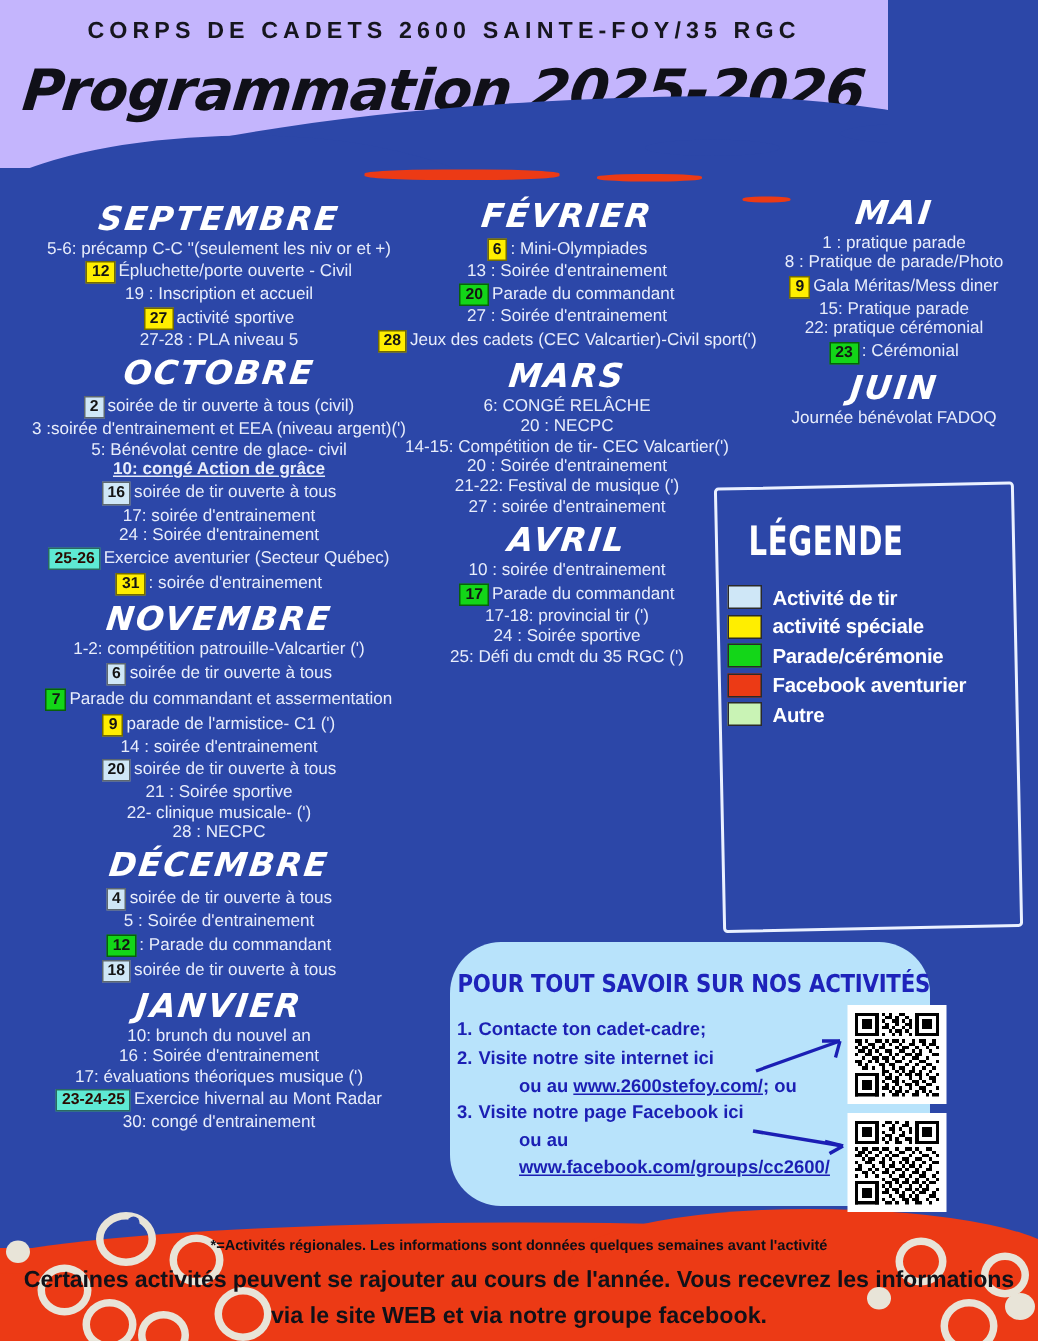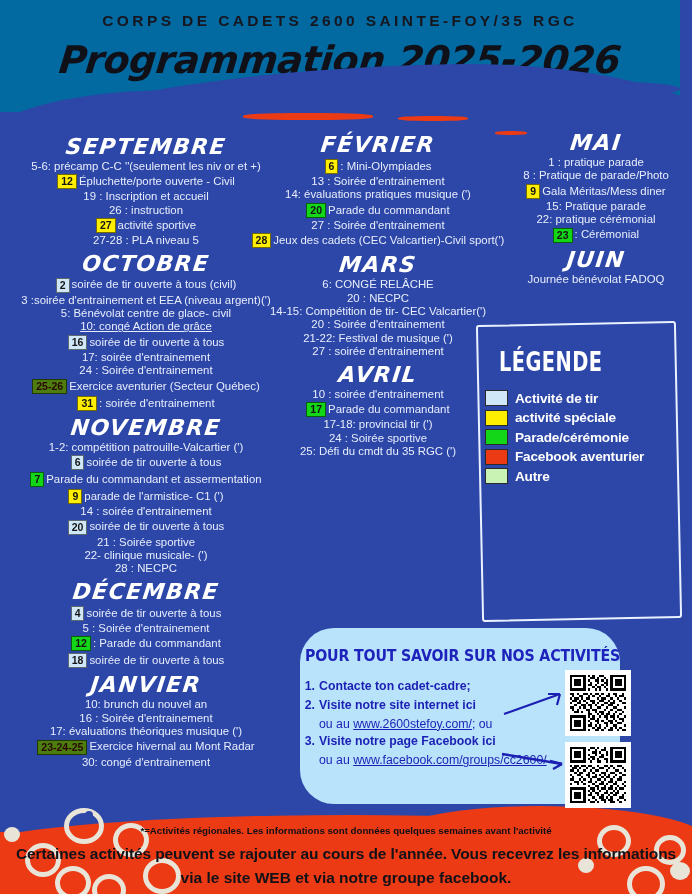--- a/index.html
+++ b/index.html
@@ -6,22 +6,22 @@
   body{
     width:692px;height:894px;overflow:hidden;position:relative;
     background:#2c47a8;
     font-family:"Liberation Sans", sans-serif;
     -webkit-font-smoothing:antialiased;
   }
   #poster{position:absolute;inset:0;width:692px;height:894px;overflow:hidden;}
 
   
   .banner{
-    position:absolute;left:0;top:0;width:680px;height:112px;
-    background:#0369a1;overflow:hidden;z-index:2;
+    position:absolute;left:0;top:0;width:592px;height:112px;
+    background:#c4b5fd;overflow:hidden;z-index:2;
   }
   .banner-wave{
     position:absolute;left:-20px;bottom:-46px;width:760px;height:92px;
     background:#2c47a8;
     border-radius:62% 38% 0 0 / 100% 100% 0 0;
     transform:rotate(-1.1deg);
   }
   .banner-wave2{
     position:absolute;left:-40px;bottom:-64px;width:420px;height:86px;
     background:#2c47a8;border-radius:55% 45% 0 0/100% 100% 0 0;
@@ -61,22 +61,22 @@
   }
   .ev .txt{display:inline-block;}
   .badge{
     display:inline-block;font-size:10.5px;font-weight:700;
     color:#141414;padding:1px 3px;margin-right:2px;line-height:1.05;
     border:1px solid rgba(0,0,0,.55);
   }
   .b-yellow{background:#ffee00;}
   .b-blue{background:#cfe7f7;}
   .b-green{background:#13d618;}
-  .b-red{background:#4d7c0f;color:#2a0a00;}
-  .ev.u .txt{text-decoration:underline;}
+  .b-red{background:#5eead4;color:#2a0a00;}
+  .ev.u .txt{text-decoration:underline;font-weight:bold;}
 
   
   .legend{
     position:absolute;left:479px;top:323px;width:196px;height:293px;
     border:2px solid #eaf1ff;border-radius:3px;
     transform:rotate(-1.2deg);z-index:3;
   }
   .legend-title{
     position:absolute;left:499px;top:346px;color:#ffffff;
     font-size:27px;font-weight:700;letter-spacing:.5px;
@@ -98,22 +98,22 @@
     font-size:16.5px;font-weight:700;letter-spacing:-.2px;
     font-family:"DejaVu Sans",sans-serif;transform:scaleX(.86);
     transform-origin:left center;z-index:5;
   }
   .info-list{position:absolute;left:300px;top:678px;width:270px;z-index:5;}
   .info-li{
     display:flex;color:#1b1fb4;font-size:12.3px;font-weight:700;
     line-height:1.45;margin-bottom:1px;
   }
   .info-num{width:15px;flex:none;text-align:right;padding-right:4px;}
-  .info-sub{color:#1b1fb4;font-size:12.3px;font-weight:400;
-    line-height:1.45;padding-left:19px;}
+  .info-sub{color:#1b1fb4;font-size:12.3px;font-weight:700;
+    line-height:1.45;padding-left:19px;margin-left:27px;}
   .info-sub a,.lnk{color:#1b1fb4;text-decoration:underline;}
 
   .qr{position:absolute;background:#ffffff;padding:5px;z-index:6;}
   #qr1{left:565px;top:670px;}
   #qr2{left:565px;top:742px;}
   .qrimg{width:56px;height:56px;display:block;}
 
   .arrow{position:absolute;z-index:6;}
   #arrow1{left:502px;top:690px;}
   #arrow2{left:500px;top:748px;}
@@ -172,23 +172,20 @@
         <span class="txt">5-6: précamp C-C ''(seulement les niv or et +)</span>
       </div>
       <div class="ev">
         <span class="badge b-yellow">12</span>
         <span class="txt">Épluchette/porte ouverte - Civil</span>
       </div>
       <div class="ev">
         <span class="txt">19 : Inscription et accueil</span>
       </div>
       <div class="ev">
-        <span class="txt">26 : instruction</span>
-      </div>
-      <div class="ev">
         <span class="badge b-yellow">27</span>
         <span class="txt">activité sportive</span>
       </div>
       <div class="ev">
         <span class="txt">27-28 : PLA niveau 5</span>
       </div>
       <div class="month">OCTOBRE</div>
       <div class="ev">
         <span class="badge b-blue">2</span>
         <span class="txt">soirée de tir ouverte à tous (civil)</span>
@@ -287,23 +284,20 @@
       </div>
     </div>
   <div class="col col2">
       <div class="month">FÉVRIER</div>
       <div class="ev">
         <span class="badge b-yellow">6</span>
         <span class="txt">: Mini-Olympiades</span>
       </div>
       <div class="ev">
         <span class="txt">13 : Soirée d'entrainement</span>
-      </div>
-      <div class="ev">
-        <span class="txt">14: évaluations pratiques musique (')</span>
       </div>
       <div class="ev">
         <span class="badge b-green">20</span>
         <span class="txt">Parade du commandant</span>
       </div>
       <div class="ev">
         <span class="txt">27 : Soirée d'entrainement</span>
       </div>
       <div class="ev">
         <span class="badge b-yellow">28</span>

